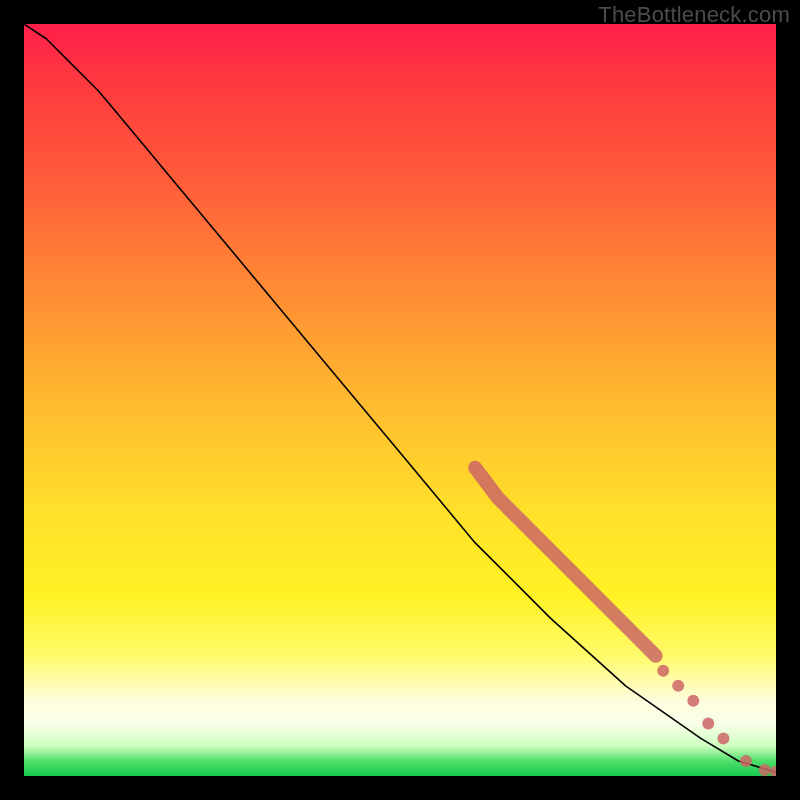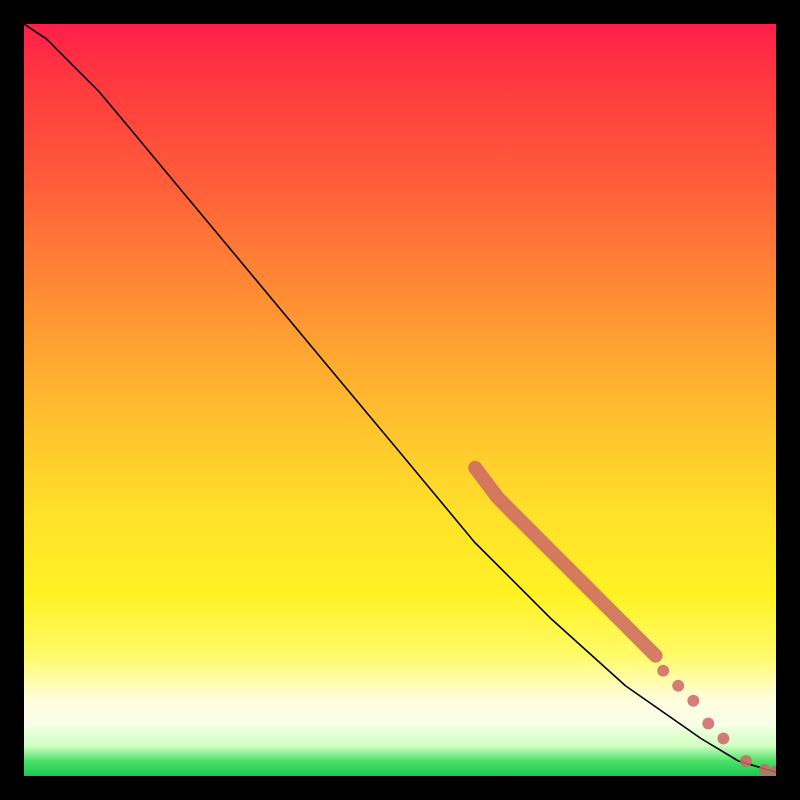--- a/index.html
+++ b/index.html
@@ -59,20 +59,21 @@
     inset: 0;
     width: 100%;
     height: 100%;
   }
 </style>
 </head>
 <body>
 
 <div class="stage">
 
+  <div class="attribution">TheBottleneck.com</div>
 
   <div class="plot">
     <div class="gradient"></div>
     <svg class="overlay" viewBox="0 0 752 752" preserveAspectRatio="none">
       <g>
         <path id="curve-path" fill="none" stroke="#000" stroke-width="1.6" stroke-linecap="round" stroke-linejoin="round" d="M0.0 0.0 L22.6 15.0 L45.1 37.6 L75.2 67.7 L112.8 112.8 L150.4 157.9 L225.6 248.2 L300.8 338.4 L376.0 428.6 L451.2 518.9 L526.4 594.1 L601.6 661.8 L676.8 714.4 L714.4 737.0 L752.0 748.2"></path>
       </g>
       <g id="thick-seg">
           <path d="M451.2 443.7 L473.8 473.8 L496.3 496.3 L518.9 518.9 L541.4 541.4 L564.0 564.0 L586.6 586.6 L609.1 609.1 L631.7 631.7" fill="none" stroke="#cc6666" stroke-width="14" stroke-linecap="round" stroke-linejoin="round" opacity="0.85"></path>
         </g>

